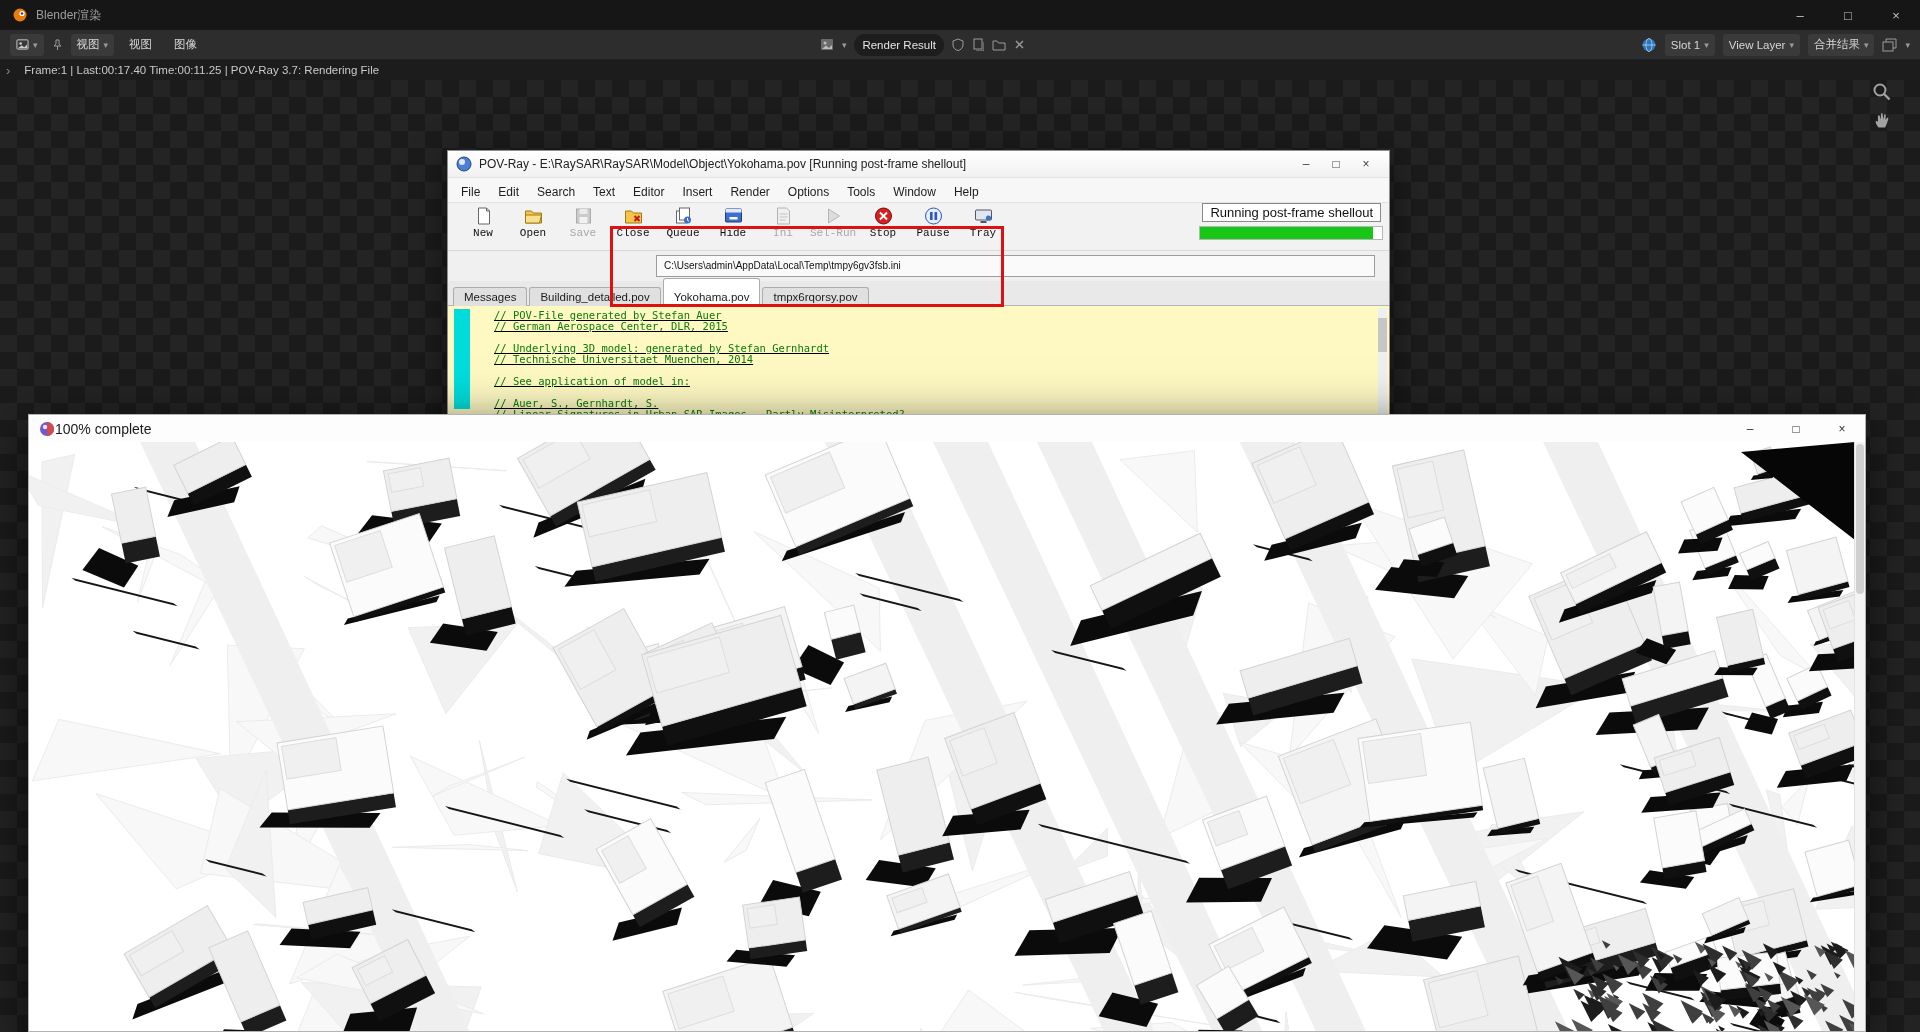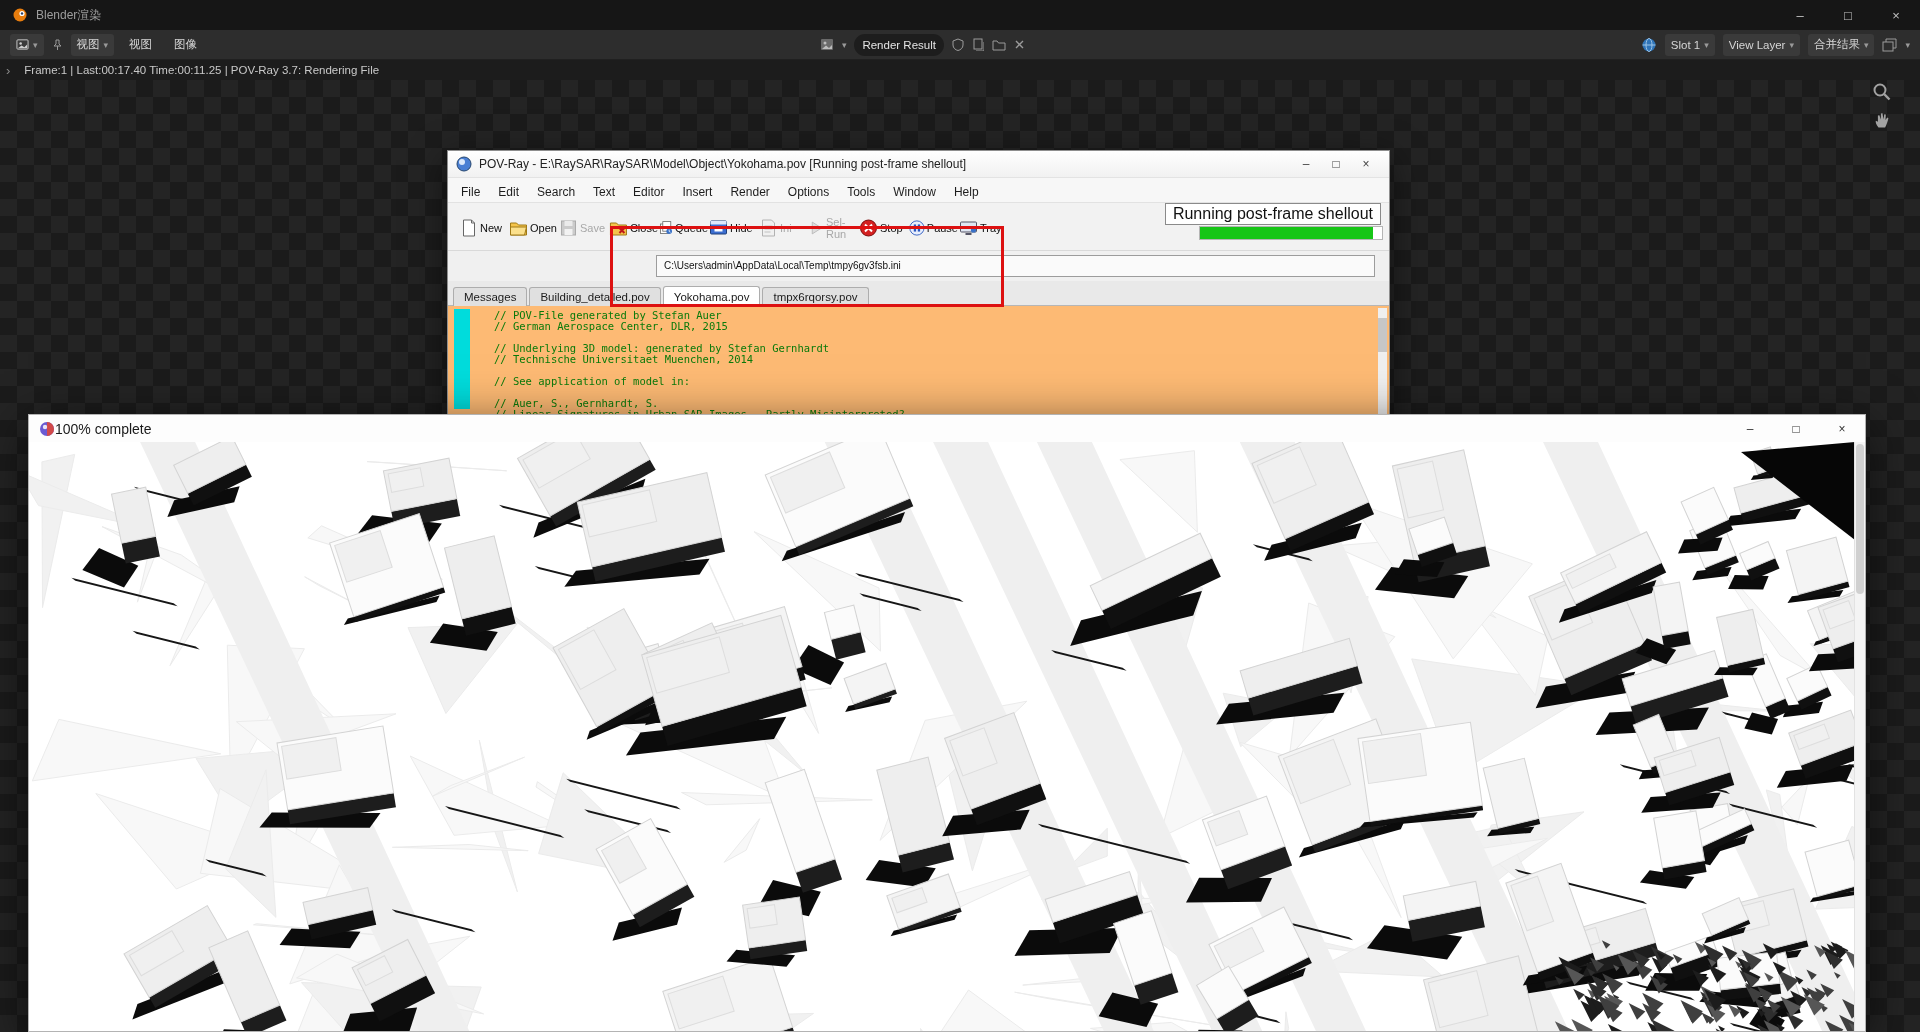--- a/index.html
+++ b/index.html
@@ -49,44 +49,44 @@
   .pov{
     position:absolute;left:447px;top:150px;width:943px;height:300px;background:#f0f0f0;
     border:1px solid #8f8f8f;box-shadow:0 10px 34px rgba(0,0,0,.55);z-index:5;box-sizing:border-box;
   }
   .pov-title{height:26px;background:linear-gradient(#ffffff,#f1f1f1);display:flex;align-items:center;padding:0 8px;border-bottom:1px solid #e3e3e3;}
   .pov-title-text{margin-left:7px;font-size:12px;color:#222;flex:1;white-space:nowrap;overflow:hidden;}
   .pctl{width:30px;height:26px;display:flex;align-items:center;justify-content:center;color:#444;font-size:12px;}
   .pov-menu{height:24px;background:#f7f7f7;display:flex;align-items:flex-end;padding-left:4px;border-bottom:1px solid #e2e2e2;font-size:12px;color:#1d1d1d;}
   .pov-menu span{padding:3px 9px;}
   .pov-toolbar{height:47px;background:#f2f2f2;border-bottom:1px solid #d9d9d9;display:flex;padding-left:10px;position:relative;}
-  .tbtn{width:50px;display:flex;flex-direction:row;align-items:center;padding-top:3px;gap:1px;}
+  .tbtn{width:50px;display:flex;flex-direction:column;align-items:center;padding-top:3px;gap:1px;font-family:Liberation Mono, monospace;}
   .tbtn .ti{width:21px;height:20px;}
   .tbtn .lbl{font-size:11px;color:#101010;}
   .tbtn.disabled .lbl{color:#a8a8a8;}
   .tbtn.disabled .ti{opacity:.45;filter:grayscale(1);}
   .shellout-label{
     position:absolute;right:8px;top:0px;border:1px solid #8a8a8a;background:#fff;
-    font-size:16px;color:#111;padding:1px 7px;
+    font-size:13px;color:#111;padding:1px 7px;
   }
   .prog-track{position:absolute;right:6px;top:23px;width:184px;height:14px;background:#ffffff;border:1px solid #b5b5b5;box-sizing:border-box;}
   .prog-fill{height:100%;background:#17c617;}
   .pov-pathrow{height:30px;background:#f0f0f0;position:relative;}
   .path-field{
     position:absolute;left:208px;right:14px;top:4px;height:22px;background:#fafafa;
     border:1px solid #9c9c9c;box-sizing:border-box;font-size:10px;color:#111;
     line-height:20px;padding-left:7px;white-space:nowrap;overflow:hidden;
   }
   .pov-tabs{height:24px;background:#e9e9e9;border-bottom:1px solid #b6b6b6;display:flex;align-items:flex-end;padding-left:5px;}
   .tab{
     font-size:11.5px;color:#1b1b1b;background:#e0e0e0;border:1px solid #adadad;border-bottom:none;
     padding:3px 10px 3px;margin-right:2px;border-radius:3px 3px 0 0;position:relative;top:1px;
   }
-  .tab.active{background:#ffffff;padding-top:4px;top:1px;z-index:2;}
-  .pov-code{position:relative;background:#fdba74;height:148px;padding:4px 0 0 46px;box-sizing:border-box;overflow:hidden;}
+  .tab.active{background:#ffffff;padding-top:12px;top:1px;z-index:2;}
+  .pov-code{position:relative;background:#fef9c3;height:148px;padding:4px 0 0 46px;box-sizing:border-box;overflow:hidden;text-decoration:underline;}
   .cyanbar{position:absolute;left:6px;top:3px;width:16px;height:100px;background:#00dcdc;}
   .code-line{font-family:"DejaVu Sans Mono","Liberation Mono",monospace;font-size:10.5px;line-height:11px;height:11px;color:#0a7a0a;white-space:pre;}
   .code-scroll{position:absolute;right:2px;top:2px;width:9px;height:140px;background:#efefef;}
   .code-thumb{width:9px;height:34px;background:#c6c6c6;margin-top:10px;}
   .red-annotation{position:absolute;left:162px;top:75px;width:388px;height:75px;border:3px solid #dd1111;z-index:30;pointer-events:none;}
 
   
   .rw{
     position:absolute;left:28px;top:414px;width:1838px;height:618px;background:#fff;
     border:1px solid #b3b3b3;box-shadow:0 12px 48px rgba(0,0,0,.65);z-index:20;box-sizing:border-box;

